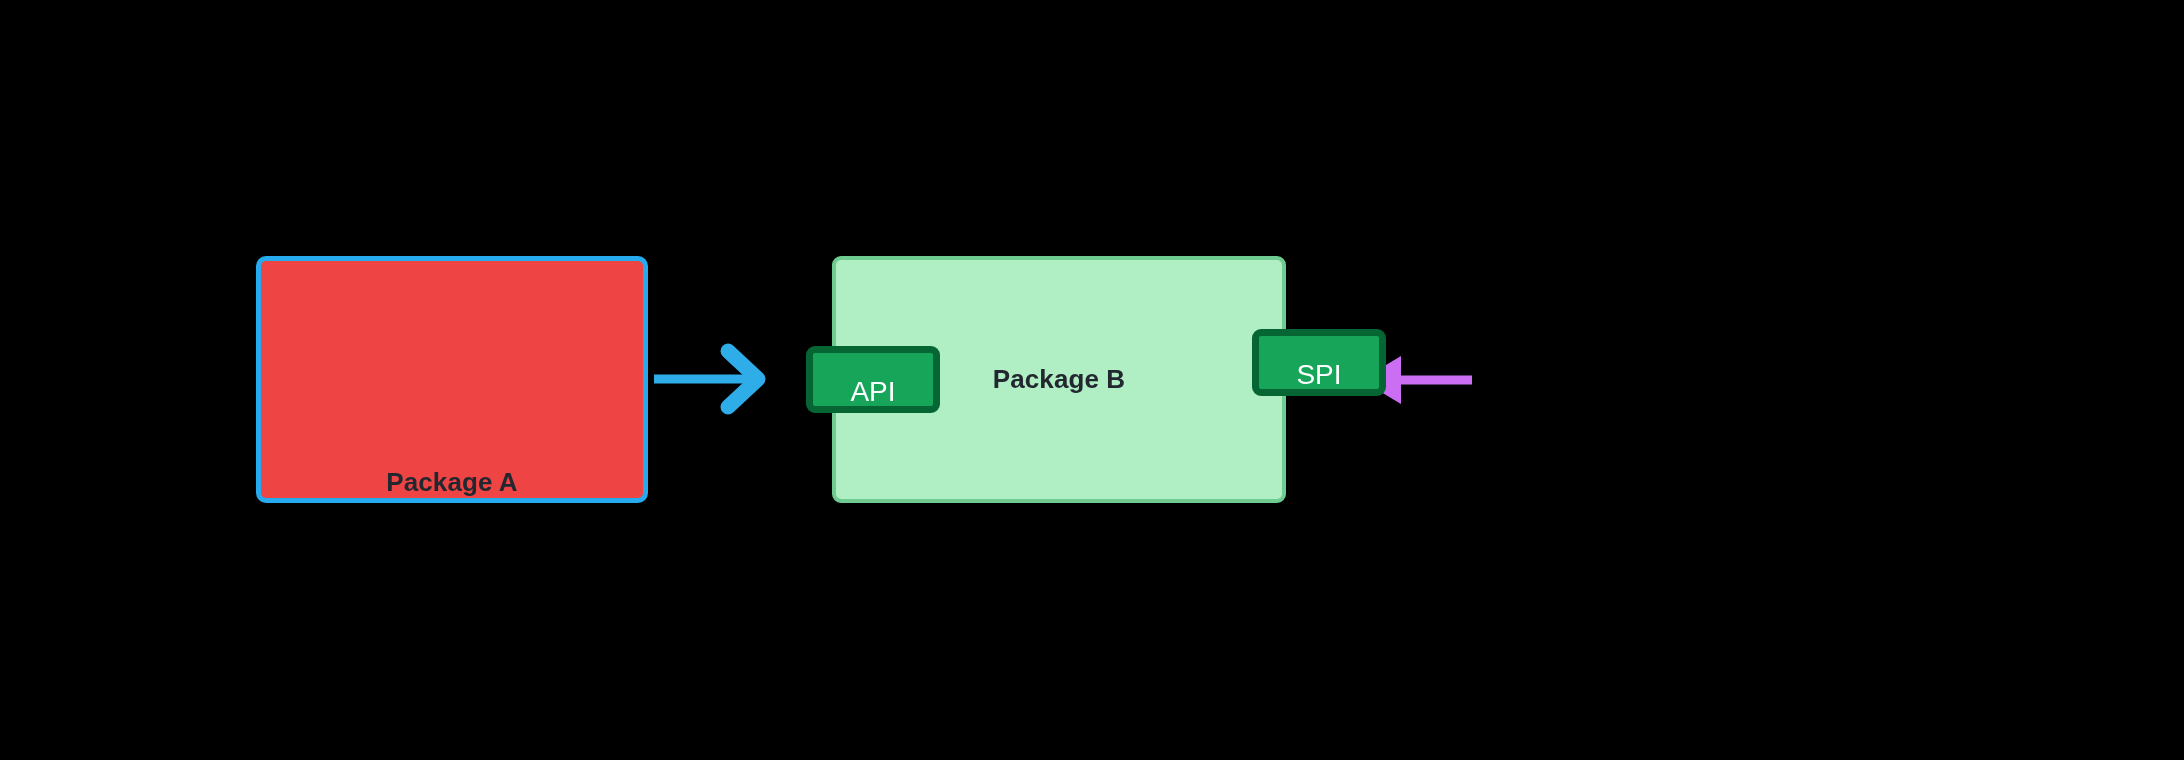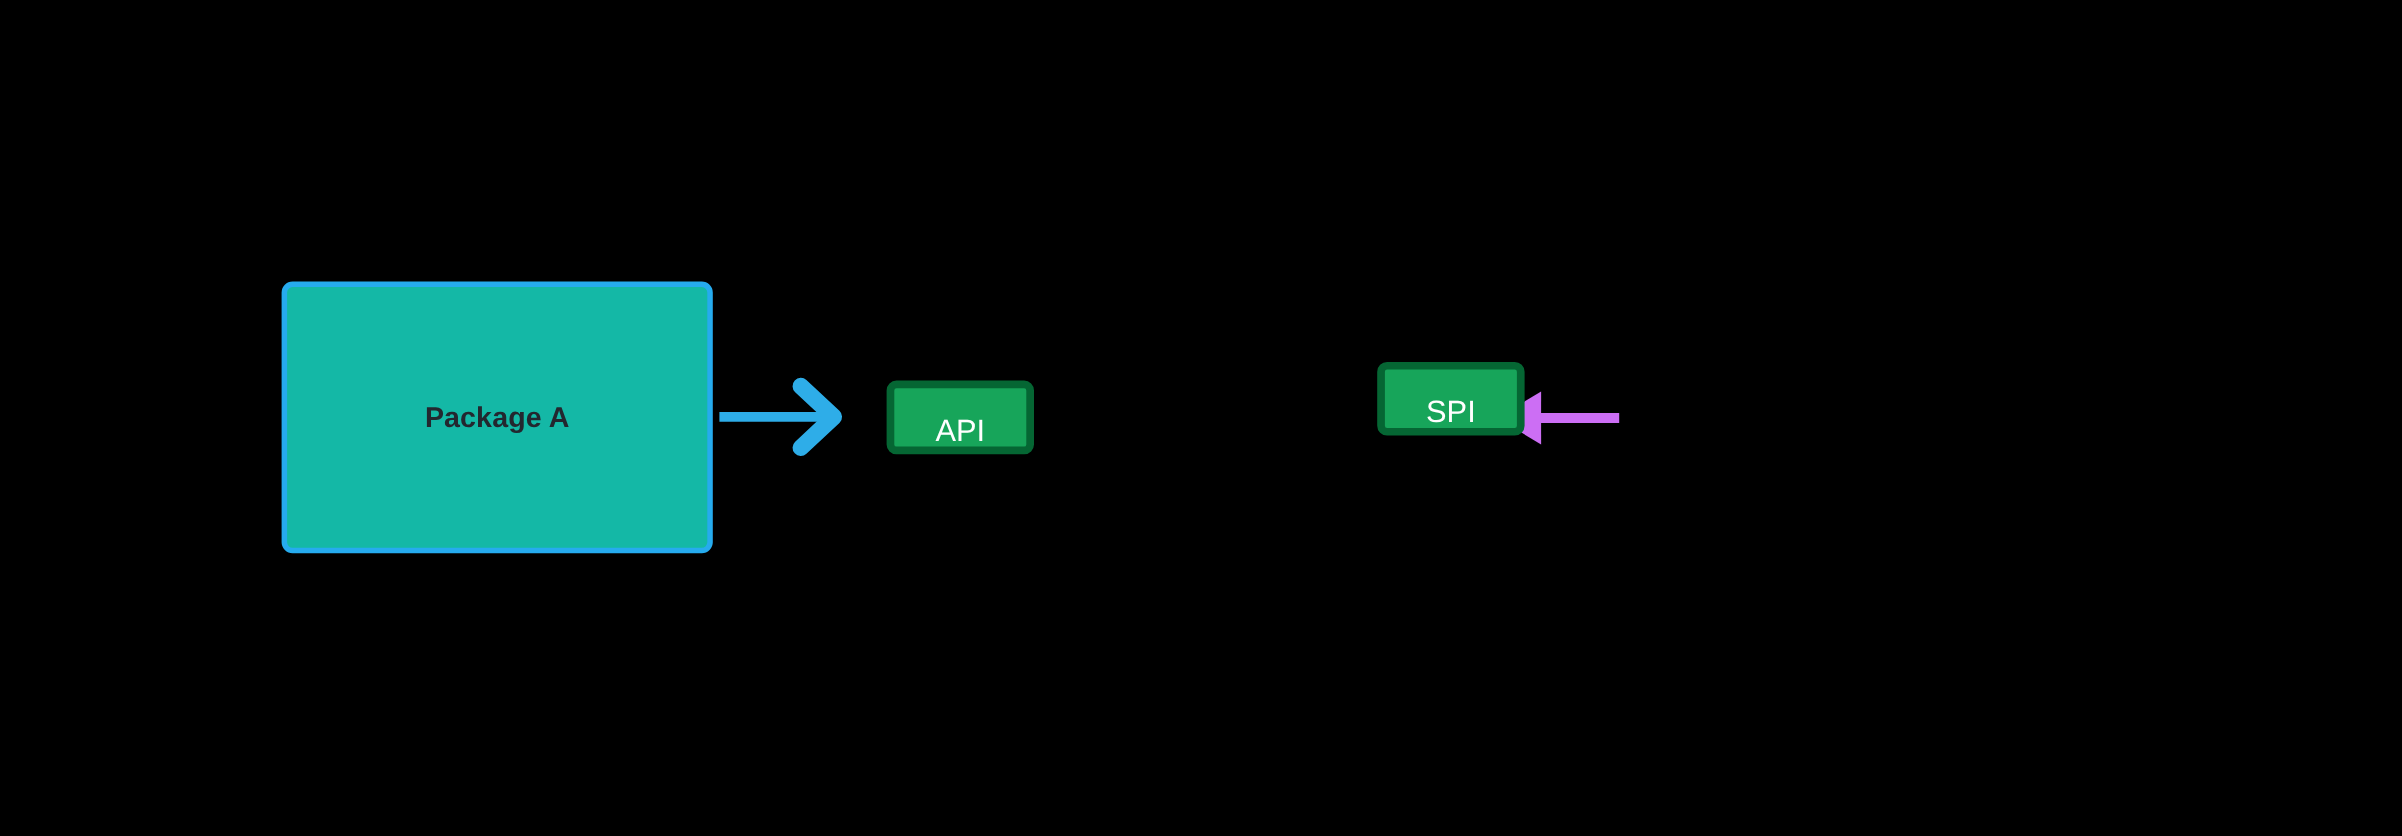--- a/index.html
+++ b/index.html
@@ -36,23 +36,24 @@
     color: #23272f;
     white-space: nowrap;
     user-select: none;
   }
 
   #node-package-a {
     left: 256px;
     top: 256px;
     width: 392px;
     height: 247px;
-    background: #14b8a6;
+    background: #ef4444;
     border: 5px solid #26abee;
     border-radius: 10px;
+    align-items: flex-end;
   }
 
   #node-package-b {
     left: 832px;
     top: 256px;
     width: 454px;
     height: 247px;
     background: #b0eec4;
     border: 4px solid #6fcb90;
     border-radius: 9px;
@@ -131,20 +132,23 @@
     <g>
       <line x1="1472" y1="380" x2="1396" y2="380" stroke="#cc6ef4" stroke-width="9" stroke-linecap="butt"></line>
       <polygon points="1361,380 1401,356 1401,404" fill="#cc6ef4"></polygon>
     </g>
   </svg>
 
   <div class="package-node" id="node-package-a">
     <span class="package-label">Package A</span>
   </div>
 
+  <div class="package-node" id="node-package-b">
+    <span class="package-label">Package B</span>
+  </div>
 
 
   <div class="port-node" id="node-api">
     <span class="port-label">API</span>
   </div>
 
   <div class="port-node" id="node-spi">
     <span class="port-label">SPI</span>
   </div>
 

